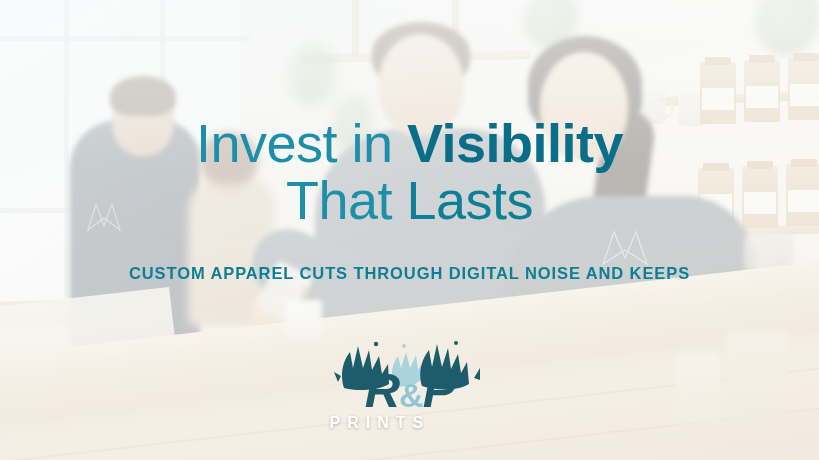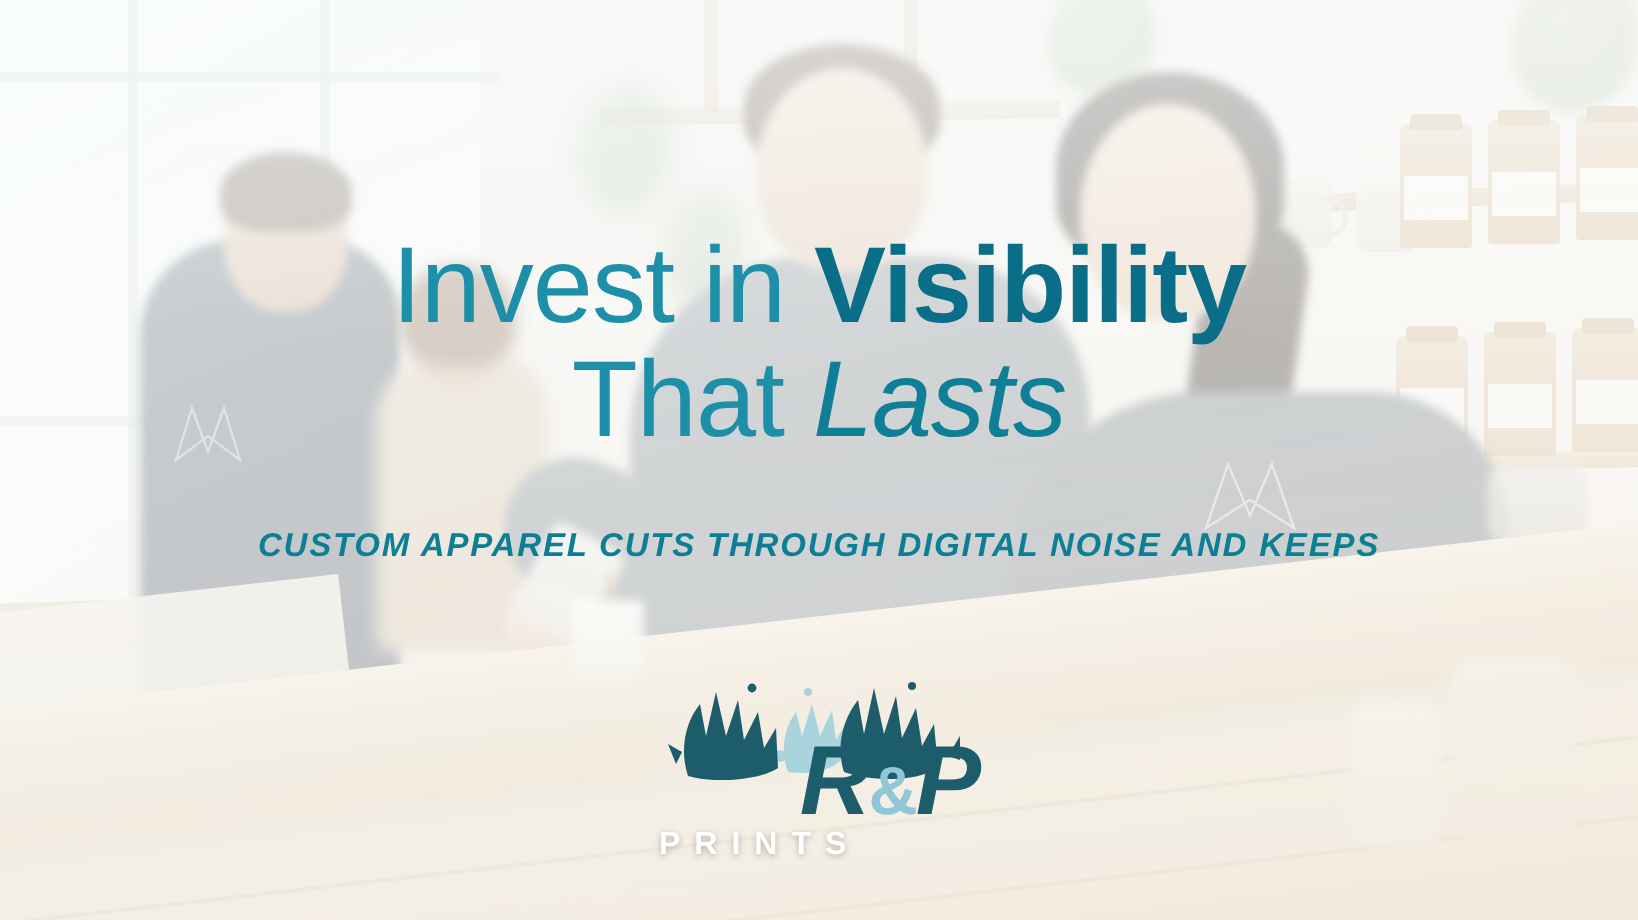--- a/index.html
+++ b/index.html
@@ -256,42 +256,42 @@
     width:100%; text-align:center;
     margin-top:116px;
     line-height:1.02;
     color:#1493ad;
     letter-spacing:-0.5px;
   }
   .hl-line { display:block; white-space:nowrap; }
   .hl-1 { font-size:54px; font-weight:400; }
   .hl-2 { font-size:54px; font-weight:400; margin-top:2px; }
   .hl-strong { font-weight:700; color:#0a6e88; }
-  .hl-italic { font-style:italic; color:#0e7f96; }
+  .hl-italic { color:#0e7f96; }
   .hl-reg { color:#1e8fa8; }
 
   .subheadline {
     margin-top:34px;
     width:660px; text-align:center;
     font-size:16.5px; font-weight:700;
     letter-spacing:0.9px; line-height:1.45;
     color:#0d7f94;
     text-transform:uppercase;
   }
-  .sub-line { display:block;font-style:italic; }
+  .sub-line { display:block; }
 
   
   .logo {
     position:absolute; left:50%; transform:translateX(-50%);
     top:338px; width:160px; height:104px;
   }
   .logo-splats { position:absolute; left:0; top:0; width:160px; height:52px; }
   .logo-word {
     position:absolute; top:28px; left:0; width:160px;
-    text-align:right; font-size:49px; font-weight:700; line-height:1;
+    text-align:center; font-size:49px; font-weight:700; line-height:1;
     font-family:"Liberation Serif", serif; letter-spacing:-1px;
   }
   .logo-r, .logo-p { color:#1d5c6b; font-family:"Liberation Sans", sans-serif; font-style:italic; font-weight:700;}
   .logo-amp { color:#8fc7d6; font-size:34px; font-family:"Liberation Sans", sans-serif; font-weight:700; }
   .logo-prints {
     position:absolute; top:76px; left:0; width:160px; 
     color:#ffffff; font-size:16px; font-weight:700; letter-spacing:7px;
     text-shadow:0 1px 3px rgba(60,60,60,.35);
   }
 </style>

